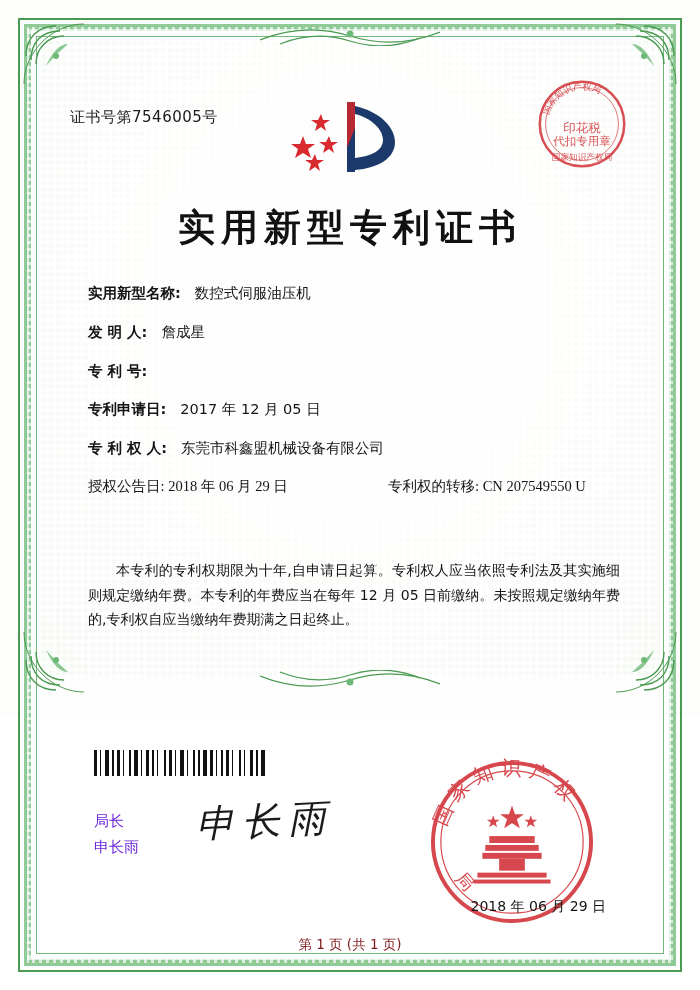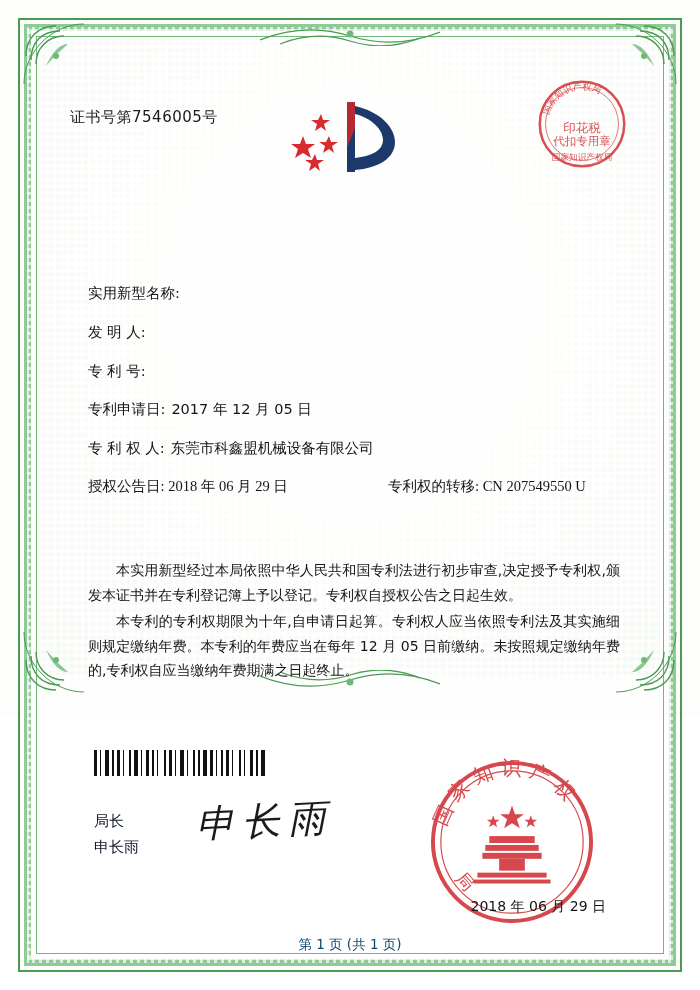--- a/index.html
+++ b/index.html
@@ -134,21 +134,22 @@
   }
   .field-row {
     display: flex;
     align-items: flex-start;
     margin-bottom: 17px;
     line-height: 1.5;
   }
   .field-label {
     flex: 0 0 auto;
     white-space: pre;
-    margin-right: 6px;
+    margin-right: 14px;
+    font-weight: bold;
   }
   .field-value {
     flex: 1 1 auto;
   }
   .field-value .second-line {
     display: block;
     padding-left: 28px;
   }
 
   .two-col {
@@ -187,21 +188,21 @@
     display: block;
     background: #111;
     height: 26px;
     margin-right: 1px;
   }
 
   .signature-block {
     position: absolute;
     left: 46px; top: 760px;
     font-size: 15px;
-    color: #0f172a;
+    color: #6d28d9;
     line-height: 1.75;
     font-family: "DejaVu Sans", sans-serif;
   }
 
   .handwriting {
     position: absolute;
     left: 148px; top: 748px;
     font-size: 38px;
     color: #1b1b1b;
     font-family: "DejaVu Serif", serif;
@@ -224,21 +225,21 @@
     font-size: 14px;
     color: #141414;
     font-family: "DejaVu Sans", sans-serif;
   }
 
   .page-footer {
     position: absolute;
     left: 0; right: 0; top: 888px;
     text-align: center;
     font-size: 13.5px;
-    color: #0c4a6e;
+    color: #7f1d1d;
     font-family: "DejaVu Sans", sans-serif;
   }
 
   
   .bg-tint {
     position: absolute;
     left: 40px; top: 40px; right: 40px; bottom: 40px;
     background: radial-gradient(ellipse at 50% 42%, rgba(255,255,255,0) 40%, rgba(236,246,237,0.55) 100%);
     pointer-events: none;
   }
@@ -360,29 +361,32 @@
           <polygon points="30,66 32,72 39,72 33,76 35,83 30,79 24,83 26,76 20,72 27,72"></polygon>
         </g>
         <g fill="#1b3a6b">
           <path d="M62 14 L70 14 L70 84 L62 84 Z"></path>
           <path d="M70 18 C96 24 110 40 110 54 C110 70 94 80 70 82 L70 70 C88 68 98 62 98 52 C98 41 86 30 70 26 Z"></path>
         </g>
         <path d="M62 14 L70 14 L70 40 L62 60 Z" fill="#c8272c" opacity="0.9"></path>
       </svg>
     </div>
 
+    <div class="main-title">实用新型专利证书</div>
 
     <div class="fields">
 
       <div class="field-row">
         <span class="field-label">实用新型名称:</span>
+        <span class="field-value">数控式伺服油压机</span>
       </div>
 
       <div class="field-row">
         <span class="field-label">发 明 人:</span>
+        <span class="field-value">詹成星</span>
       </div>
 
       <div class="field-row">
         <span class="field-label">专 利 号:</span>
       </div>
 
       <div class="field-row">
         <span class="field-label">专利申请日:</span>
         <span class="field-value">2017 年 12 月 05 日</span>
       </div>
@@ -400,21 +404,20 @@
         </div>
         <div class="col-b">
           <span>专利权的转移:</span>
           <span>CN 207549550 U</span>
         </div>
       </div>
 
     </div>
 
     <div class="paragraphs">
-      <p>本实用新型经过本局依照中华人民共和国专利法进行初步审查,决定授予专利权,颁发本证书并在专利登记簿上予以登记。专利权自授权公告之日起生效。</p>
       <p>本专利的专利权期限为十年,自申请日起算。专利权人应当依照专利法及其实施细则规定缴纳年费。本专利的年费应当在每年 12 月 05 日前缴纳。未按照规定缴纳年费的,专利权自应当缴纳年费期满之日起终止。</p>
     </div>
 
     <div class="barcode">
         <i style="width: 3px;"></i>
         <i style="width: 1px; background: transparent;"></i>
         <i style="width: 1px;"></i>
         <i style="width: 2px; background: transparent;"></i>
         <i style="width: 4px;"></i>
         <i style="width: 1px; background: transparent;"></i>

